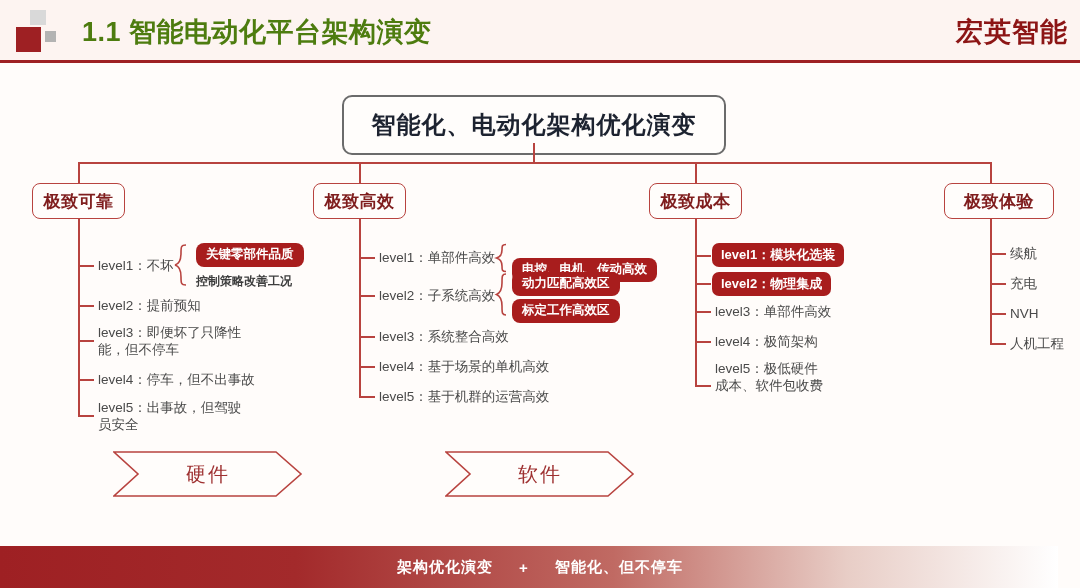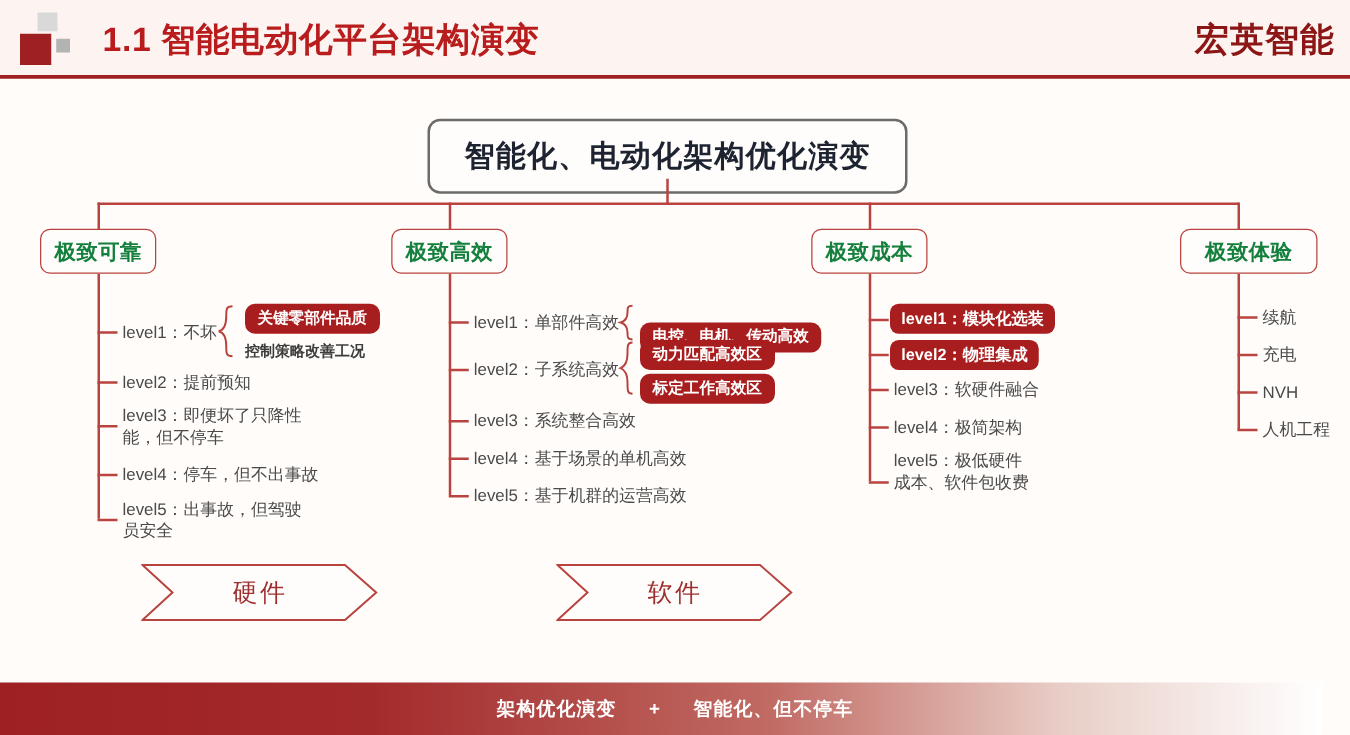--- a/index.html
+++ b/index.html
@@ -56,21 +56,21 @@
     position: absolute;
     left: 31px; top: 21px;
     width: 11px; height: 11px;
     background: #b3b3b3;
   }
   .header-title {
     position: absolute;
     left: 82px; top: 14px;
     font-size: 27px;
     font-weight: bold;
-    color: #b91c1c;
+    color: #4d7c0f;
     letter-spacing: 0.5px;
     white-space: nowrap;
   }
   .brand {
     position: absolute;
     right: 12px; top: 14px;
     font-size: 27px;
     font-weight: bold;
     color: #8c1515;
     letter-spacing: 1px;
@@ -109,21 +109,21 @@
     box-sizing: border-box;
     height: 36px;
     border: 1.5px solid #b8433f;
     border-radius: 8px;
     background: #fffdfb;
     display: flex;
     align-items: center;
     justify-content: center;
     font-size: 17px;
     font-weight: bold;
-    color: #15803d;
+    color: #7f1d1d;
     letter-spacing: 0.5px;
   }
 
   
   .level-text {
     position: absolute;
     font-size: 13.5px;
     color: #4a4a4a;
     line-height: 17px;
     white-space: pre-line;
@@ -281,21 +281,21 @@
   <div class="tag-badge" style="left:512px; top:272px;">动力匹配高效区</div>
 
   <div class="line h" style="left:695px; top:255px; width:16px;"></div>
   <div class="line h" style="left:695px; top:283px; width:16px;"></div>
   <div class="line h" style="left:695px; top:311px; width:16px;"></div>
   <div class="line h" style="left:695px; top:341px; width:16px;"></div>
   <div class="line h" style="left:695px; top:385px; width:16px;"></div>
 
   <div class="level-badge" style="left:712px; top:243px;">level1：模块化选装</div>
   <div class="level-badge" style="left:712px; top:272px;">level2：物理集成</div>
-  <div class="level-text" style="left:715px; top:303px;">level3：软硬件融合</div>
+  <div class="level-text" style="left:715px; top:303px;">level3：单部件高效</div>
   <div class="level-text" style="left:715px; top:333px;">level4：极简架构</div>
   <div class="level-text" style="left:715px; top:360px;">level5：极低硬件
 成本、软件包收费</div>
 
   <div class="line h" style="left:990px; top:253px; width:16px;"></div>
   <div class="line h" style="left:990px; top:283px; width:16px;"></div>
   <div class="line h" style="left:990px; top:313px; width:16px;"></div>
   <div class="line h" style="left:990px; top:343px; width:16px;"></div>
 
   <div class="level-text" style="left:1010px; top:245px;">续航</div>

